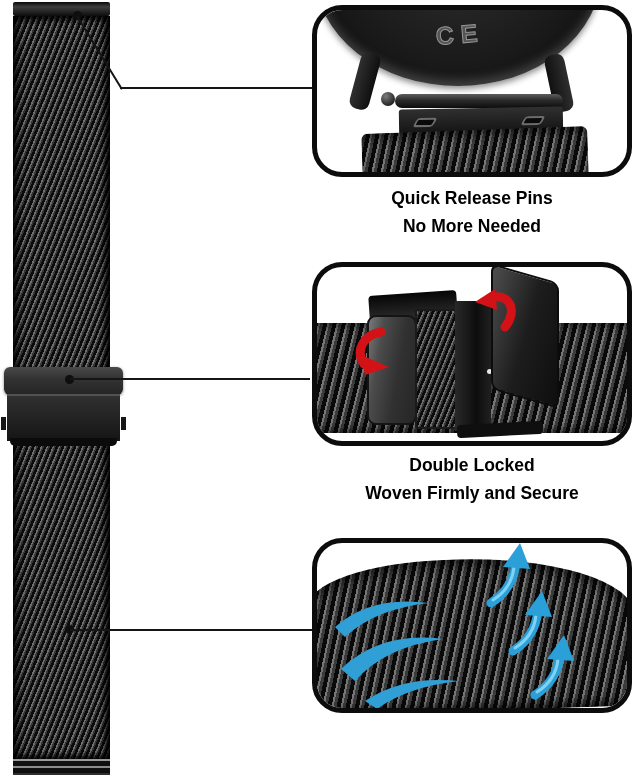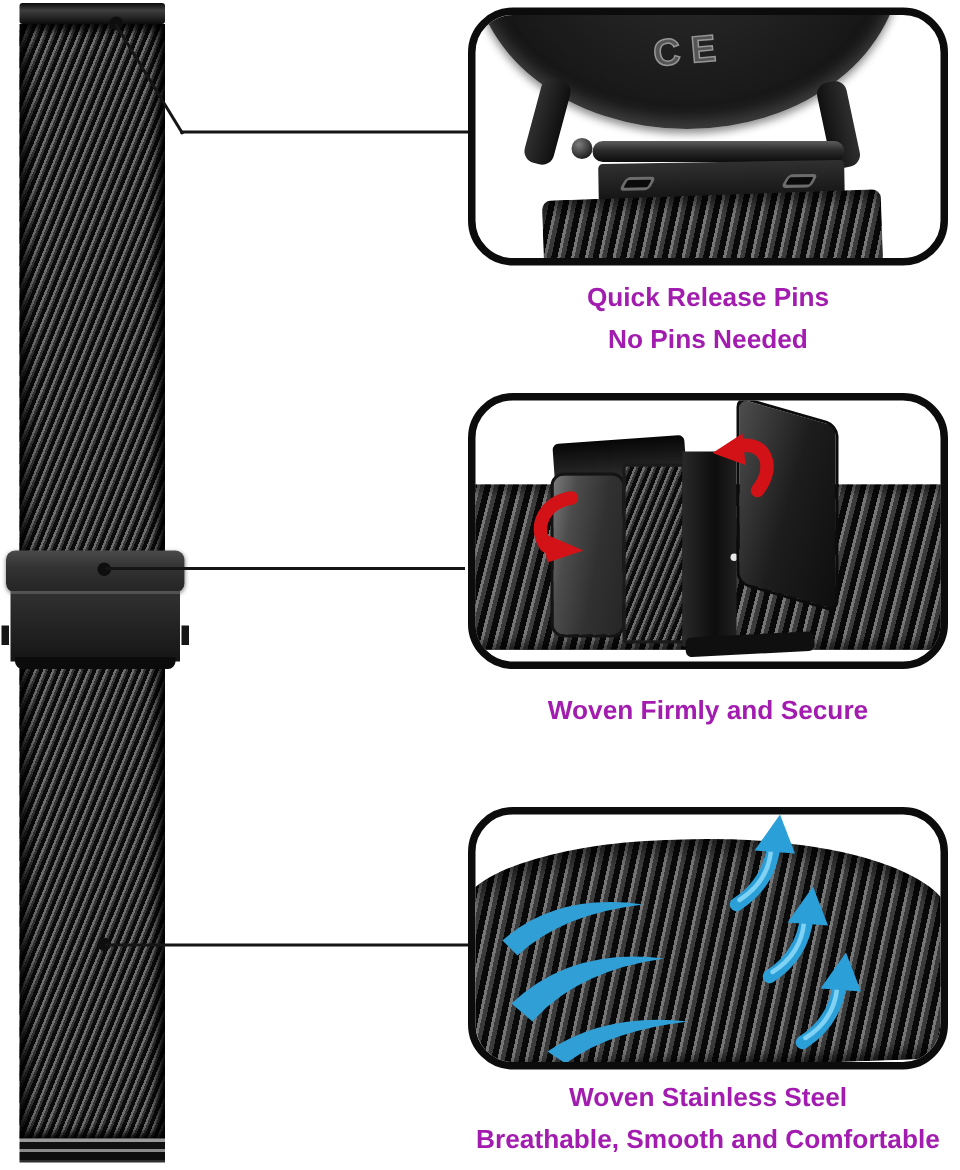--- a/index.html
+++ b/index.html
@@ -84,21 +84,21 @@
   .p2-feet{position:absolute;left:140px;top:156px;width:86px;height:13px;background:#0f0f0f;border-radius:4px;transform:rotate(-3deg);}
   .arrow-red{position:absolute;}
   #arrow-red-left{left:34px;top:60px;width:48px;height:48px;}
   #arrow-red-right{left:158px;top:20px;width:46px;height:46px;}
   
   .p3-mesh{position:absolute;left:-8px;top:16px;width:326px;height:152px;transform:rotate(-2deg);
     border-radius:42% 55% 8px 10px / 28% 40% 8px 8px;
     box-shadow:inset 0 8px 10px rgba(0,0,0,.5), inset 0 -6px 8px rgba(0,0,0,.6);}
   .p3-arrows{position:absolute;left:0;top:0;width:310px;height:165px;}
   
-  .caption{position:absolute;left:307px;width:330px;text-align:center;color:#a21caf;font-weight:bold;}
+  .caption{position:absolute;left:307px;width:330px;text-align:center;color:#000000;font-weight:bold;}
   .caption .t,.caption .s{font-size:17.5px;line-height:20px;white-space:nowrap;}
   .caption .s{margin-top:8px;}
   #caption1{top:188px;} #caption2{top:455px;} #caption3{top:721px;}
 </style>
 </head>
 <body>
 
 <div id="stage">
 
   <div class="band">
@@ -130,21 +130,21 @@
     <div class="spring-bar"></div>
     <div class="spring-knob"></div>
     <div class="end-plate">
       <div class="slot a"></div>
       <div class="slot b"></div>
     </div>
     <div class="p1-mesh mesh-coarse"></div>
   </div>
   <div class="caption" id="caption1">
     <div class="t">Quick Release Pins</div>
-    <div class="s">No Pins Needed</div>
+    <div class="s">No More Needed</div>
   </div>
 
   <div class="panel" id="panel2">
     <div class="p2-band mesh-coarse"></div>
     <div class="p2-fold-top"></div>
     <div class="p2-flap-left"></div>
     <div class="p2-buckle-mid mesh-fine"></div>
     <div class="p2-housing"></div>
     <div class="p2-speck"></div>
     <div class="p2-flap-right"></div>
@@ -152,20 +152,21 @@
     <svg class="arrow-red" id="arrow-red-left" viewBox="0 0 48 48">
       <path d="M30 5 C 12 8, 4 24, 13 37" fill="none" stroke="#d21217" stroke-width="9" stroke-linecap="round"></path>
       <polygon points="10,28 38,40 14,48" fill="#d21217"></polygon>
     </svg>
     <svg class="arrow-red" id="arrow-red-right" viewBox="0 0 46 46">
       <path d="M15 11 C 35 5, 43 24, 30 40" fill="none" stroke="#d21217" stroke-width="9" stroke-linecap="round"></path>
       <polygon points="20,2 0,15 22,23" fill="#d21217"></polygon>
     </svg>
   </div>
   <div class="caption" id="caption2">
+    <div class="t">Double Locked</div>
     <div class="s">Woven Firmly and Secure</div>
   </div>
 
   <div class="panel" id="panel3">
     <div class="p3-mesh mesh-coarse"></div>
     <svg class="p3-arrows" viewBox="0 0 310 165">
       <g>
         <path d="M18,84 Q54,52 112,60 Q58,66 28,94 Z" fill="#2f9fd6"></path>
         <path d="M24,126 Q64,88 126,96 Q68,104 38,138 Z" fill="#2f9fd6"></path>
         <path d="M48,158 Q86,132 142,138 Q90,144 60,166 Z" fill="#2f9fd6"></path>
@@ -176,18 +177,14 @@
         <polygon points="186,24 203,0 213,26" fill="#2b9fd8" stroke="none"></polygon>
         <path d="M196,108 Q218,94 221,68" stroke="#2b9fd8" stroke-width="9"></path>
         <path d="M198,105 Q217,93 219,72" stroke="#7fd2f3" stroke-width="3"></path>
         <polygon points="208,72 225,48 235,74" fill="#2b9fd8" stroke="none"></polygon>
         <path d="M218,152 Q240,138 243,112" stroke="#2b9fd8" stroke-width="9"></path>
         <path d="M220,149 Q239,137 241,116" stroke="#7fd2f3" stroke-width="3"></path>
         <polygon points="230,116 247,92 257,118" fill="#2b9fd8" stroke="none"></polygon>
       </g>
     </svg>
   </div>
-  <div class="caption" id="caption3">
-    <div class="t">Woven Stainless Steel</div>
-    <div class="s">Breathable, Smooth and Comfortable</div>
-  </div>
 
 </div>
 
 </body></html>

